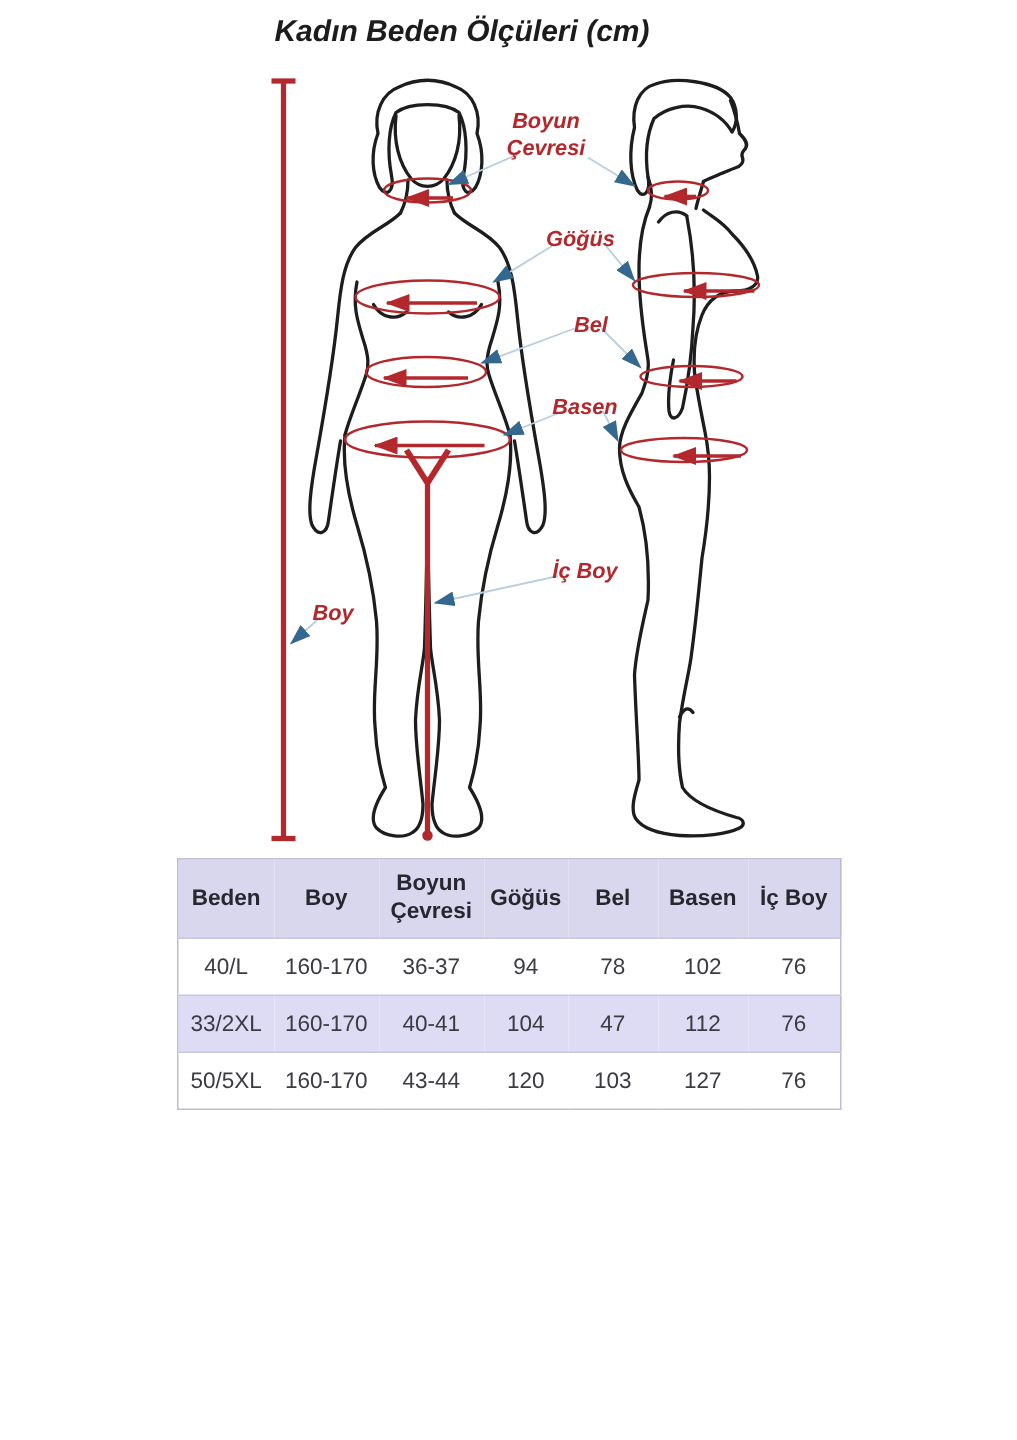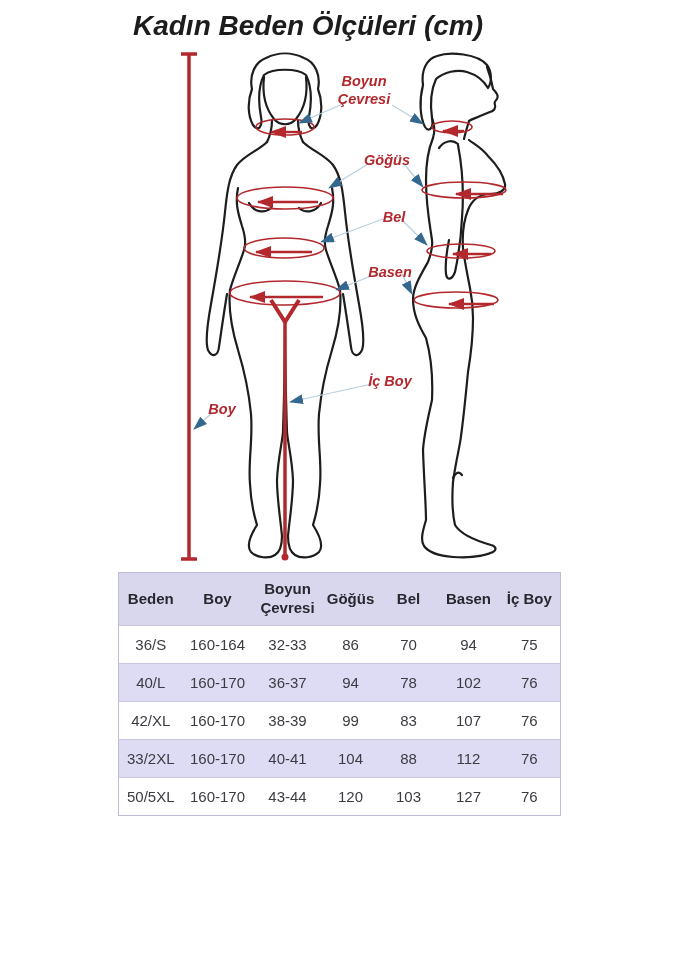--- a/index.html
+++ b/index.html
@@ -2,21 +2,21 @@
 <html><head>
 <meta charset="utf-8">
 <style>
   html,body { margin:0; padding:0; background:#ffffff; }
   #page {
     position:relative; width:678px; height:960px; background:#ffffff;
     font-family:"Liberation Sans", sans-serif; overflow:hidden;
   }
   .title {
     position:absolute; left:0; top:10px; width:616px; text-align:center;
-    font-size:28px; font-weight:bold; font-style:italic; color:#1c1c1c;
+    font-size:20px; font-weight:bold; font-style:italic; color:#1c1c1c;
     letter-spacing:0px;
   }
   svg.fig { position:absolute; left:0; top:48px; }
   .lbl {
     position:absolute; color:#b3282d; font-weight:bold; font-style:italic;
     font-size:14.5px; text-align:center; line-height:1.25; white-space:normal;
   }
   .lbl-neck   { left:328px; top:72px;  width:72px; }
   .lbl-chest  { left:355px; top:151px; width:64px; }
   .lbl-waist  { left:367px; top:208px; width:54px; }
@@ -151,52 +151,34 @@
         <th>Boy</th>
         <th>Boyun Çevresi</th>
         <th>Göğüs</th>
         <th>Bel</th>
         <th>Basen</th>
         <th>İç Boy</th>
       </tr>
     </thead>
     <tbody>
       <tr>
-          <td>36/S</td>
-          <td>160-164</td>
-          <td>32-33</td>
-          <td>86</td>
-          <td>70</td>
-          <td>94</td>
-          <td>75</td>
-        </tr>
-      <tr>
           <td>40/L</td>
           <td>160-170</td>
           <td>36-37</td>
           <td>94</td>
           <td>78</td>
           <td>102</td>
           <td>76</td>
         </tr>
       <tr>
-          <td>42/XL</td>
-          <td>160-170</td>
-          <td>38-39</td>
-          <td>99</td>
-          <td>83</td>
-          <td>107</td>
-          <td>76</td>
-        </tr>
-      <tr>
           <td>33/2XL</td>
           <td>160-170</td>
           <td>40-41</td>
           <td>104</td>
-          <td>88</td>
+          <td>47</td>
           <td>112</td>
           <td>76</td>
         </tr>
       <tr>
           <td>50/5XL</td>
           <td>160-170</td>
           <td>43-44</td>
           <td>120</td>
           <td>103</td>
           <td>127</td>

